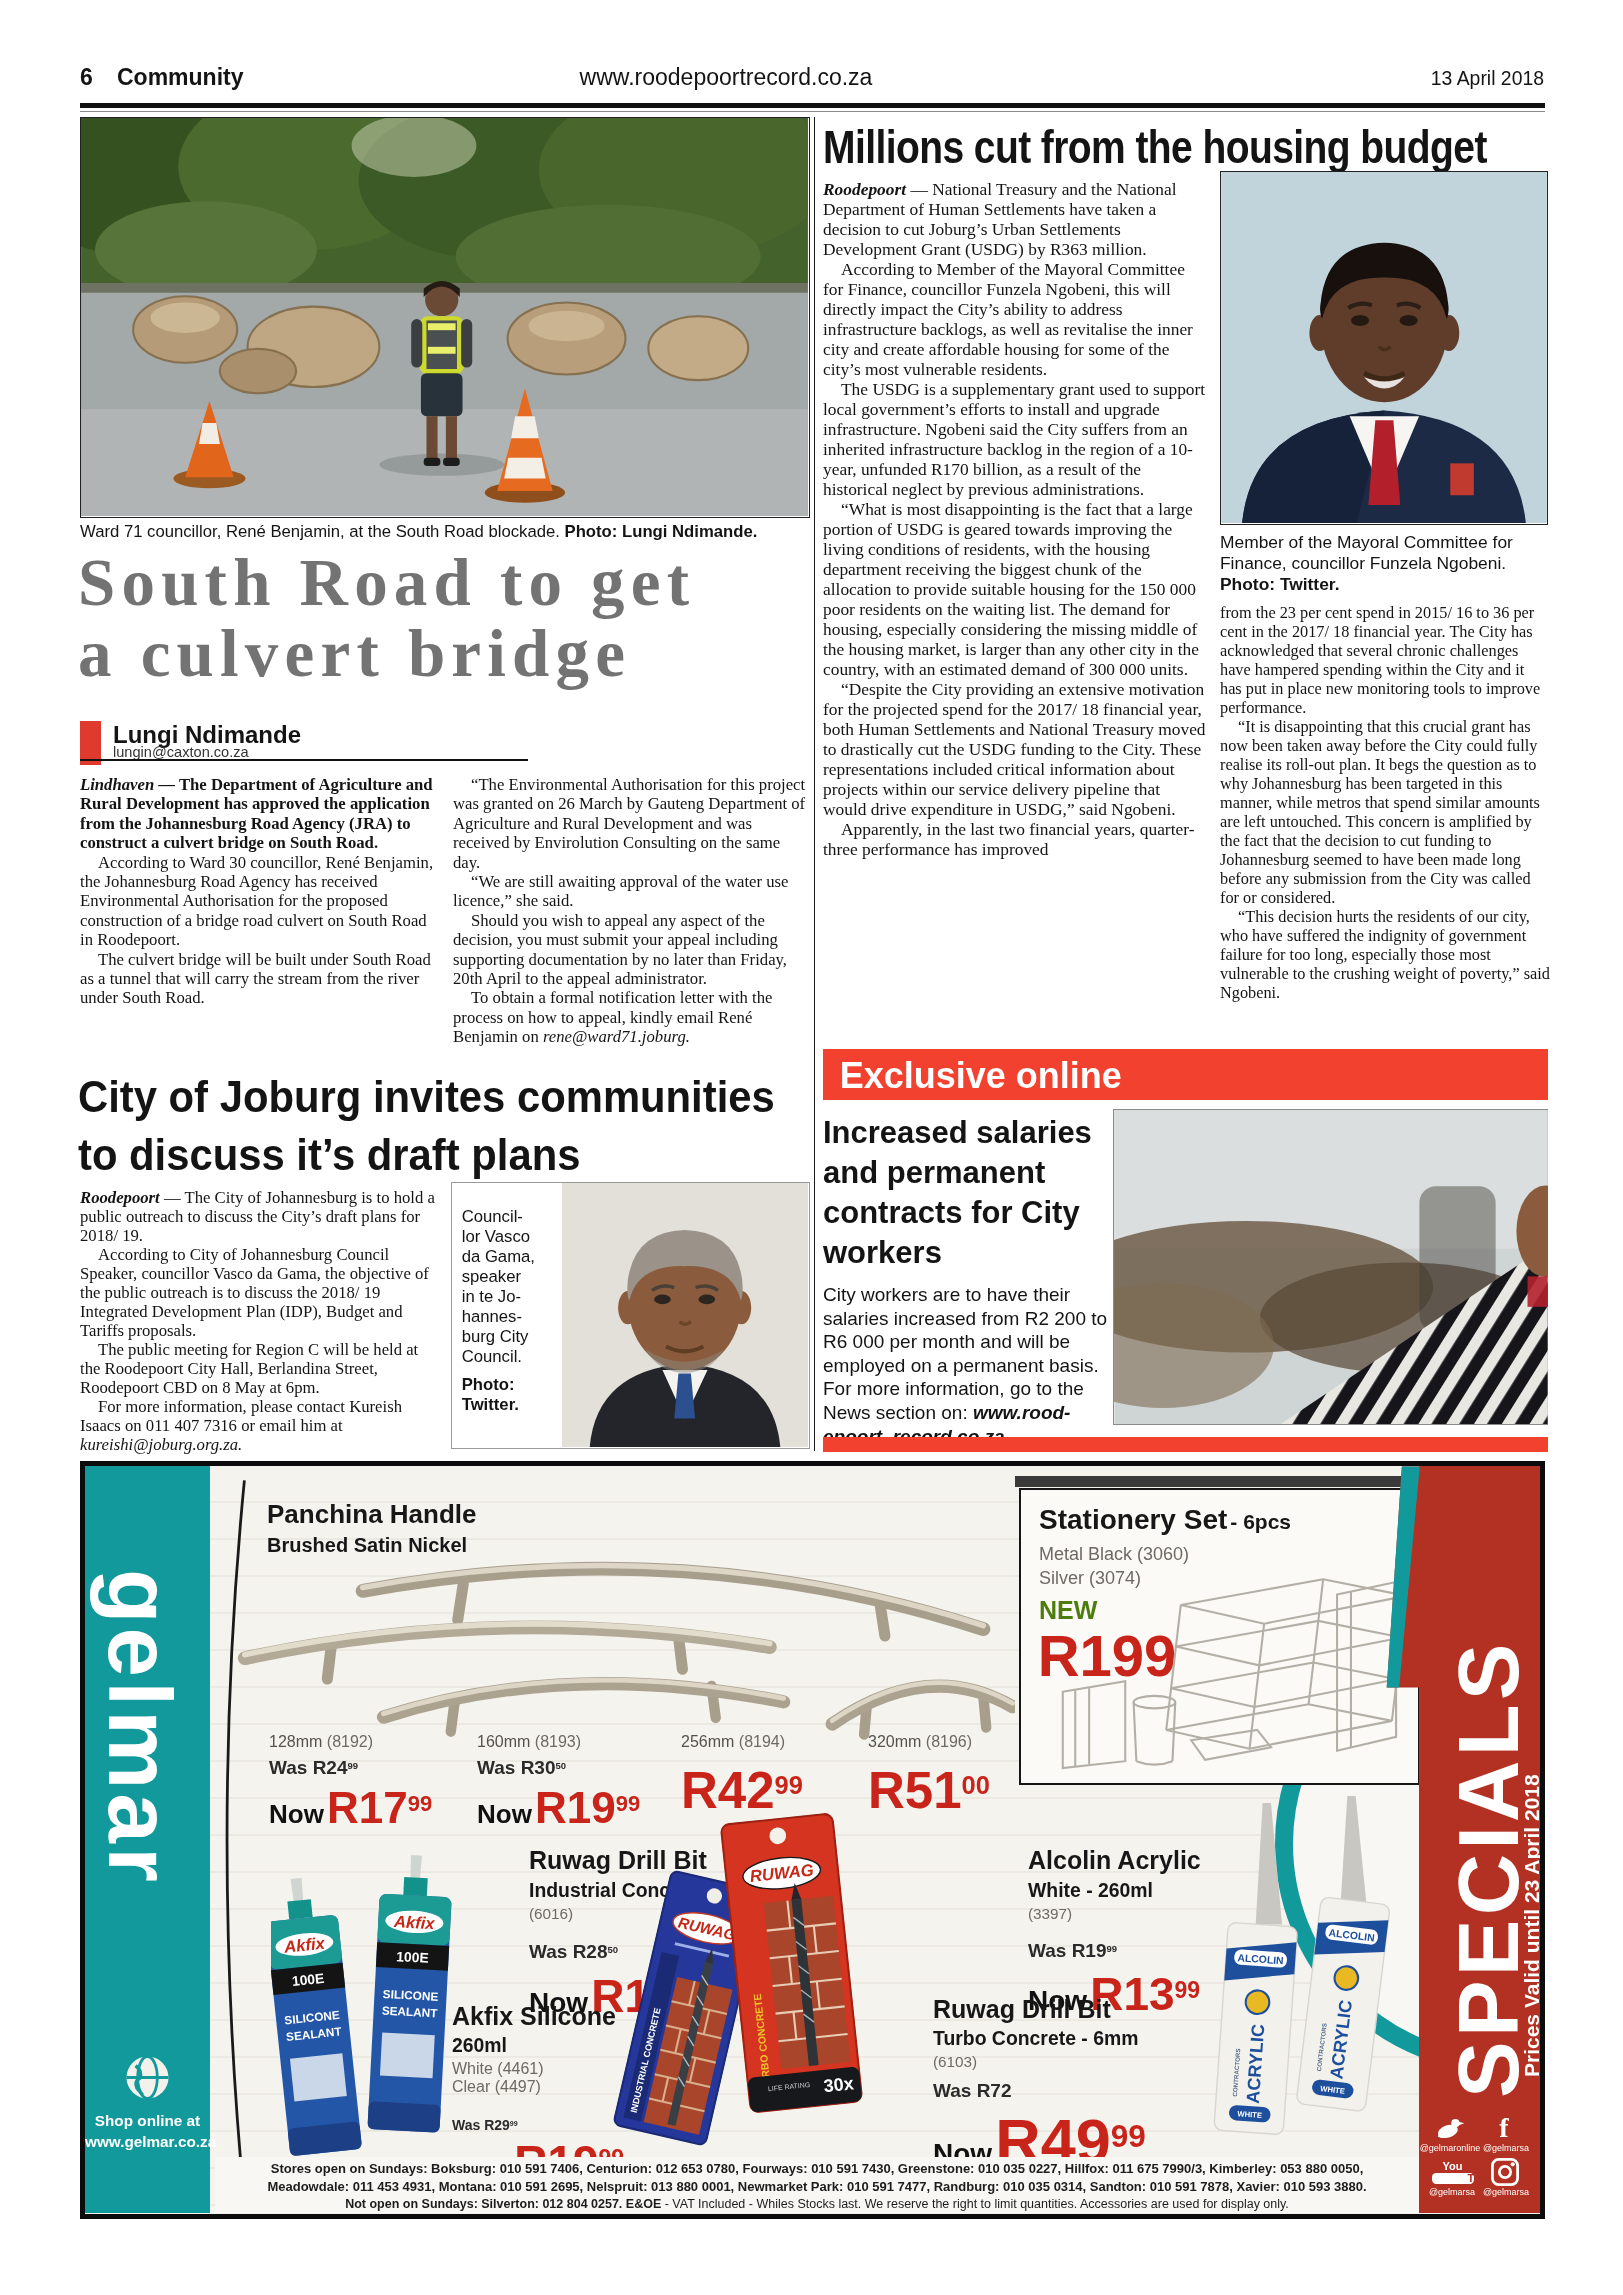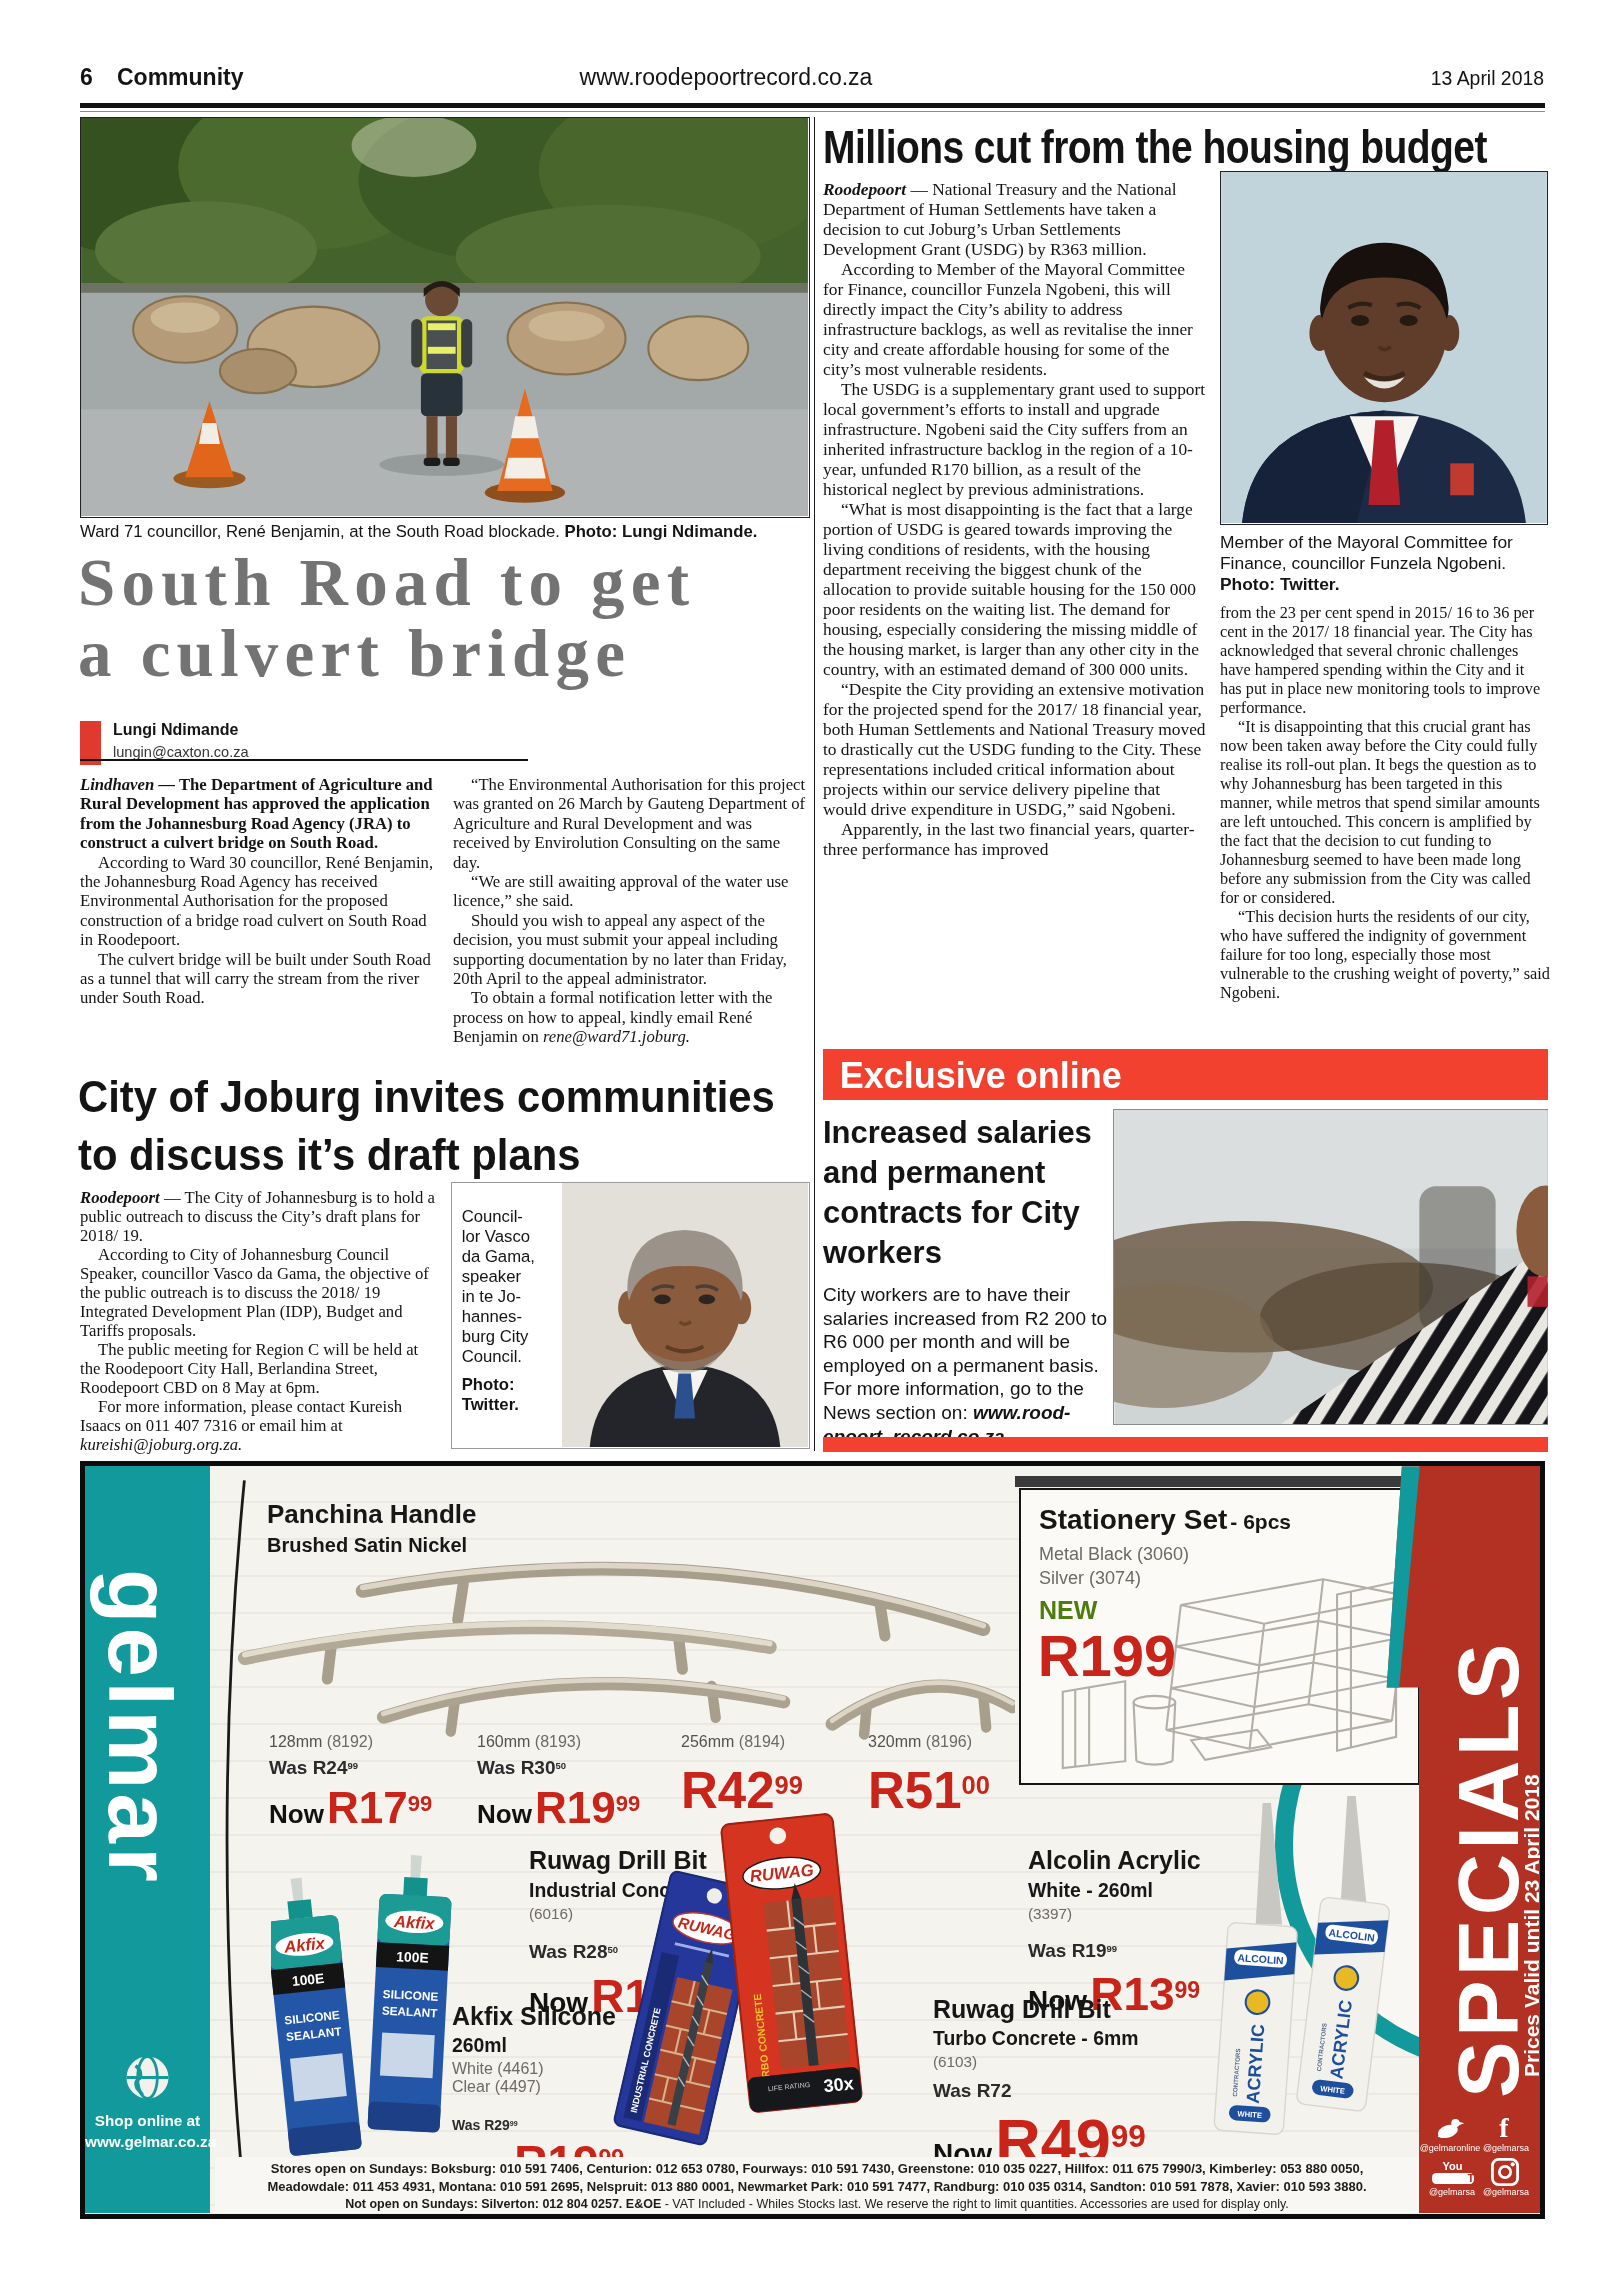--- a/index.html
+++ b/index.html
@@ -107,21 +107,21 @@
   </div>
   <div class="abs" style="left:80px;top:522px;width:730px;font-size:16.7px;">
     <span>Ward 71 councillor, René Benjamin, at the South Road blockade.</span>
     <span class="credit">Photo: Lungi Ndimande.</span>
   </div>
 
   <div id="sr-headline" class="abs serif pre" style="left:78px;top:547px;width:736px;">South Road to get
 a culvert bridge</div>
 
   <div class="abs" style="left:80px;top:721px;width:21px;height:44px;background:#e0392e;"></div>
-  <div class="abs b" style="left:113px;top:721px;font-size:16px;">Lungi Ndimande</div>
+  <div class="abs b" style="left:113px;top:721px;font-size:24px;">Lungi Ndimande</div>
   <div class="abs" style="left:113px;top:744px;font-size:14.6px;color:#333;">lungin@caxton.co.za</div>
   <div class="abs rule" style="left:80px;top:759px;width:448px;height:2.1px;"></div>
 
   <div class="abs serif article" style="left:80px;top:775px;width:358px;font-size:16.7px;line-height:19.4px;">
     <p class="lead b"><span class="dateline">Lindhaven</span><span> — The Department of Agriculture and Rural Development has approved the application from the Johannesburg Road Agency (JRA) to construct a culvert bridge on South Road.</span></p>
     <p>According to Ward 30 councillor, René Benjamin, the Johannesburg Road Agency has received Environmental Authorisation for the proposed construction of a bridge road culvert on South Road in Roodepoort.</p>
     <p>The culvert bridge will be built under South Road as a tunnel that will carry the stream from the river under South Road.</p>
   </div>
   <div class="abs serif article" style="left:453px;top:775px;width:358px;font-size:16.7px;line-height:19.4px;">
     <p>“The Environmental Authorisation for this project was granted on 26 March by Gauteng Department of Agriculture and Rural Development and was received by Envirolution Consulting on the same day.</p>

